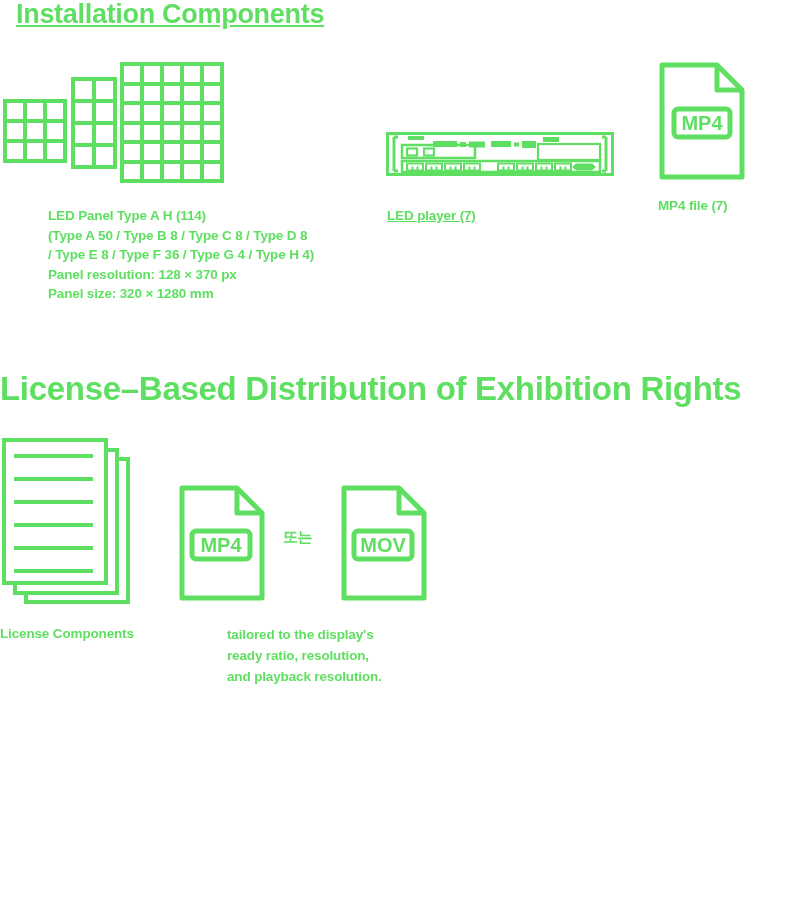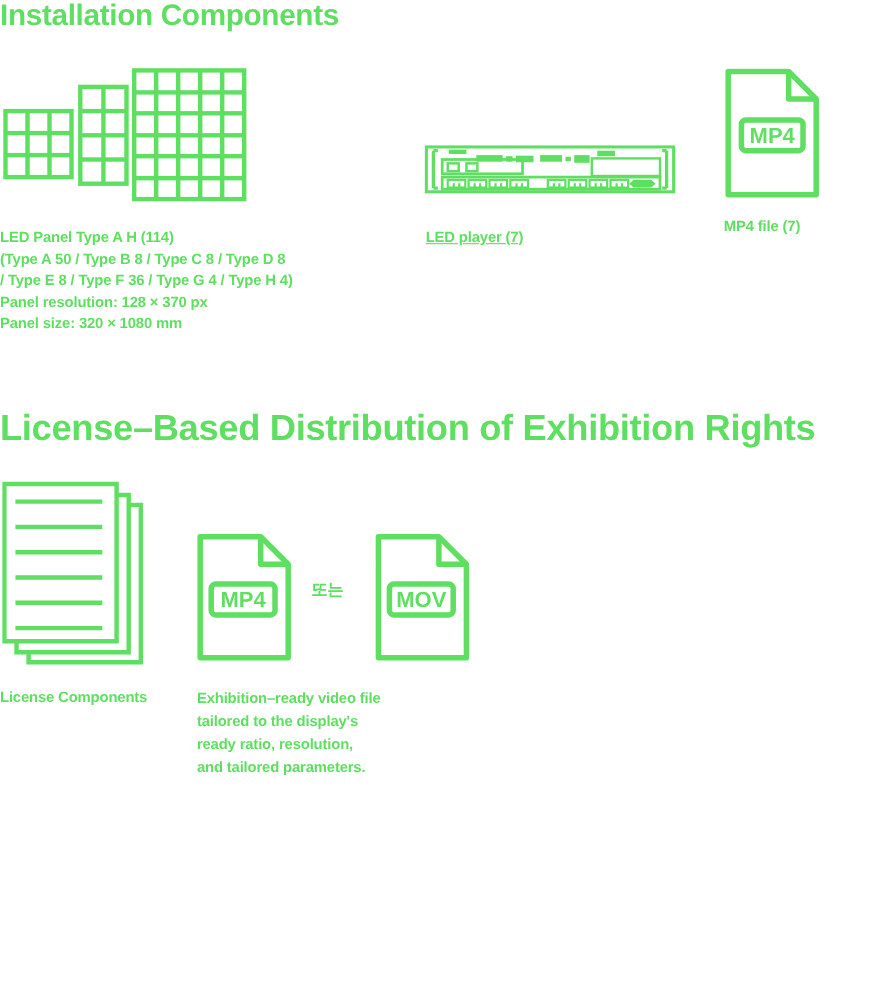--- a/index.html
+++ b/index.html
@@ -21,33 +21,33 @@
 
   
   .section-title {
     font-size: 27px;
     font-weight: bold;
     letter-spacing: -0.3px;
     color: #5FDF61;
     white-space: nowrap;
     line-height: 1;
   }
-  #title-install { left: 0px; top: 1px; }
+  #title-install { left: 16px; top: 1px; text-decoration: underline; }
   #title-license { left: 0px; top: 372px; font-size: 33px; }
 
   
   .caption {
     font-size: 13.5px;
     font-weight: bold;
     color: #5FDF61;
     line-height: 19.5px;
     white-space: nowrap;
     letter-spacing: -0.15px;
   }
-  .caption-block { line-height: 19.5px; }
+  .caption-block { line-height: 19.5px; margin-left: 48px; }
 
   #cap-led-panel { left: 0px; top: 206px; }
   #cap-led-player { left: 387px; top: 206px; text-decoration: underline; }
   #cap-mp4-file { left: 658px; top: 196px; text-align: center; }
   #cap-license-agreement { left: 0px; top: 624px; }
   #cap-video-file { left: 179px; top: 624px; line-height: 21px; }
 
   
   .grid {
     display: grid;
@@ -212,21 +212,21 @@
   <path d="M58 3 L58 28 L83 28" fill="none" stroke="#5FDF61" stroke-width="5" stroke-linejoin="round"></path>
   <rect x="15" y="47" width="56" height="28" rx="4" fill="none" stroke="#5FDF61" stroke-width="5"></rect>
   <text x="43" y="68" text-anchor="middle" font-family="Liberation Sans, sans-serif" font-size="20" font-weight="bold" fill="#5FDF61">MP4</text>
 </svg>
 
 <div class="abs caption caption-block" id="cap-led-panel">
   <div>LED Panel Type A    H (114)</div>
   <div>(Type A 50 / Type B 8 / Type C 8 / Type D 8</div>
   <div>/ Type E 8 / Type F 36 / Type G 4 / Type H 4)</div>
   <div>Panel resolution: 128 × 370 px</div>
-  <div>Panel size: 320 × 1080 mm</div>
+  <div>Panel size: 320 × 1280 mm</div>
 </div>
 
 <div class="abs caption" id="cap-led-player">LED player (7)</div>
 
 <div class="abs caption" id="cap-mp4-file">MP4 file (7)</div>
 
 <div class="abs section-title" id="title-license">License–Based Distribution of Exhibition Rights</div>
 
 <svg class="abs" id="doc-stack" viewBox="0 0 134 172">
 
@@ -258,17 +258,16 @@
 <svg class="file-icon" id="file-mov-bottom" viewBox="0 0 86 116">
   <path d="M3 3 L58 3 L83 28 L83 113 L3 113 Z" fill="none" stroke="#5FDF61" stroke-width="5" stroke-linejoin="round"></path>
   <path d="M58 3 L58 28 L83 28" fill="none" stroke="#5FDF61" stroke-width="5" stroke-linejoin="round"></path>
   <rect x="13" y="46" width="58" height="28" rx="4" fill="none" stroke="#5FDF61" stroke-width="5"></rect>
   <text x="42" y="67" text-anchor="middle" font-family="Liberation Sans, sans-serif" font-size="20" font-weight="bold" fill="#5FDF61">MOV</text>
 </svg>
 
 <div class="abs caption" id="cap-license-agreement">License Components</div>
 
 <div class="abs caption caption-block" id="cap-video-file">
-  <div>Exhibition–ready video file</div>
   <div>tailored to the display's</div>
   <div>ready ratio, resolution,</div>
-  <div>and tailored parameters.</div>
+  <div>and playback resolution.</div>
 </div>
 
 </body></html>

